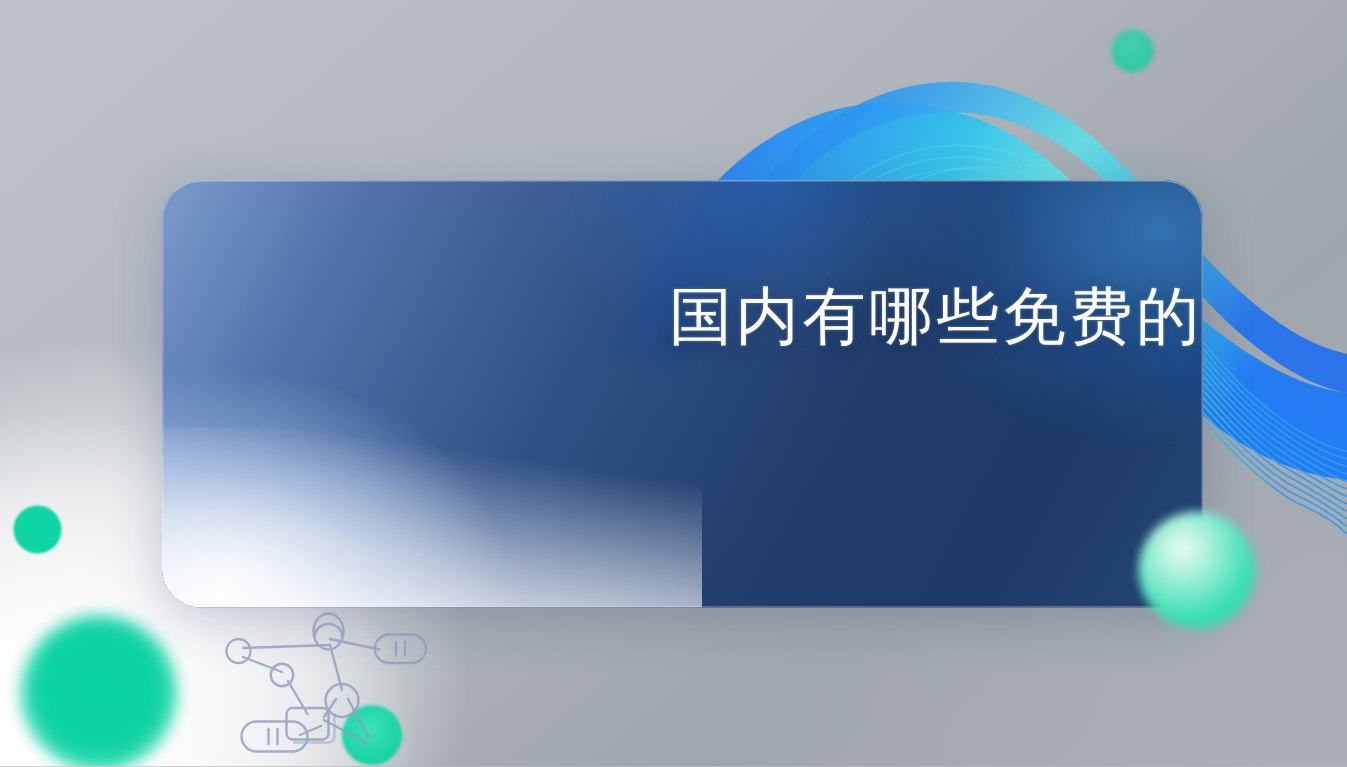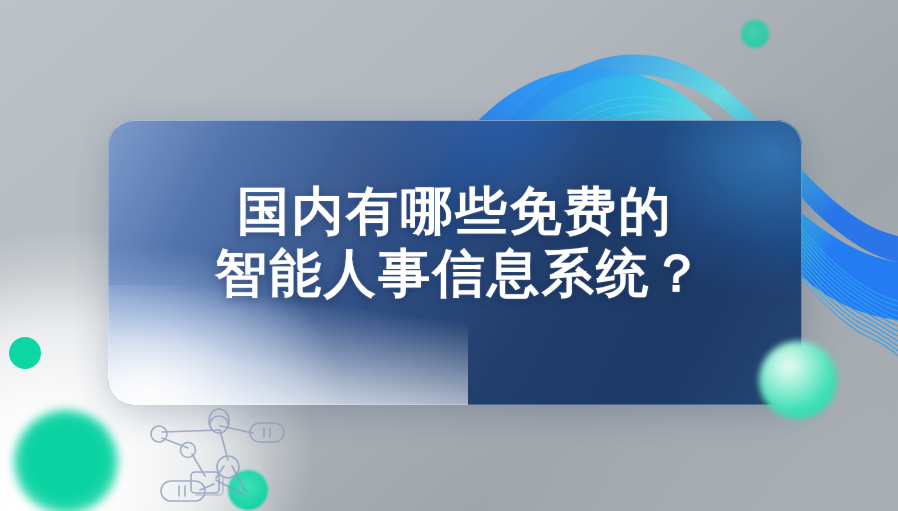--- a/index.html
+++ b/index.html
@@ -92,26 +92,27 @@
     pointer-events:none; border-bottom-left-radius:26px;
   }
 
   
   #title-block {
     position:absolute; left:0; top:60px; width:100%;
     text-align:center; z-index:4;
   }
   .title-line {
     color:#ffffff;
-    font-size:52px;
-    font-weight:bold;
+    font-size:42px;
+    font-weight:normal;
     letter-spacing:2.5px;
     line-height:62px;
     text-shadow:0 2px 10px rgba(10,30,70,0.45), 0 0 2px rgba(255,255,255,0.35);
     white-space:nowrap;
+    text-align:right;
   }
   #title-line-2 { padding-left:10px; }
 
   
   #network { position:absolute; left:150px; top:398px; width:150px; height:113px; z-index:3; }
 </style>
 </head>
 <body>
 
 <div id="stage">
@@ -214,21 +215,20 @@
 
   <div class="blob" id="blob-top-right"></div>
   <div class="blob" id="blob-small-left"></div>
   <div class="blob" id="blob-large-left"></div>
 
   <div id="card">
     <div id="card-fade-bottom"></div>
 
     <div id="title-block">
       <div class="title-line" id="title-line-1">国内有哪些免费的</div>
-      <div class="title-line" id="title-line-2">智能人事信息系统？</div>
     </div>
 
   </div>
 
   <div class="blob" id="blob-right-card"></div>
 
   <svg id="network" viewBox="0 0 150 113">
     <g fill="none" stroke="#8b9bbc" stroke-width="1.6" opacity="0.78" stroke-linecap="round" stroke-linejoin="round">
 
       <line x1="70" y1="28" x2="103" y2="35"></line>

